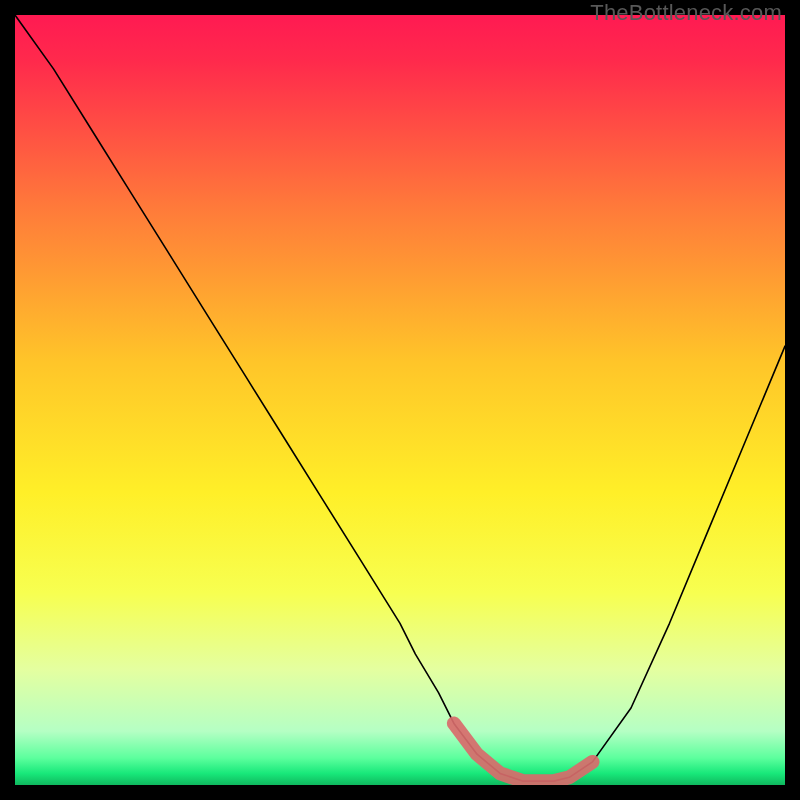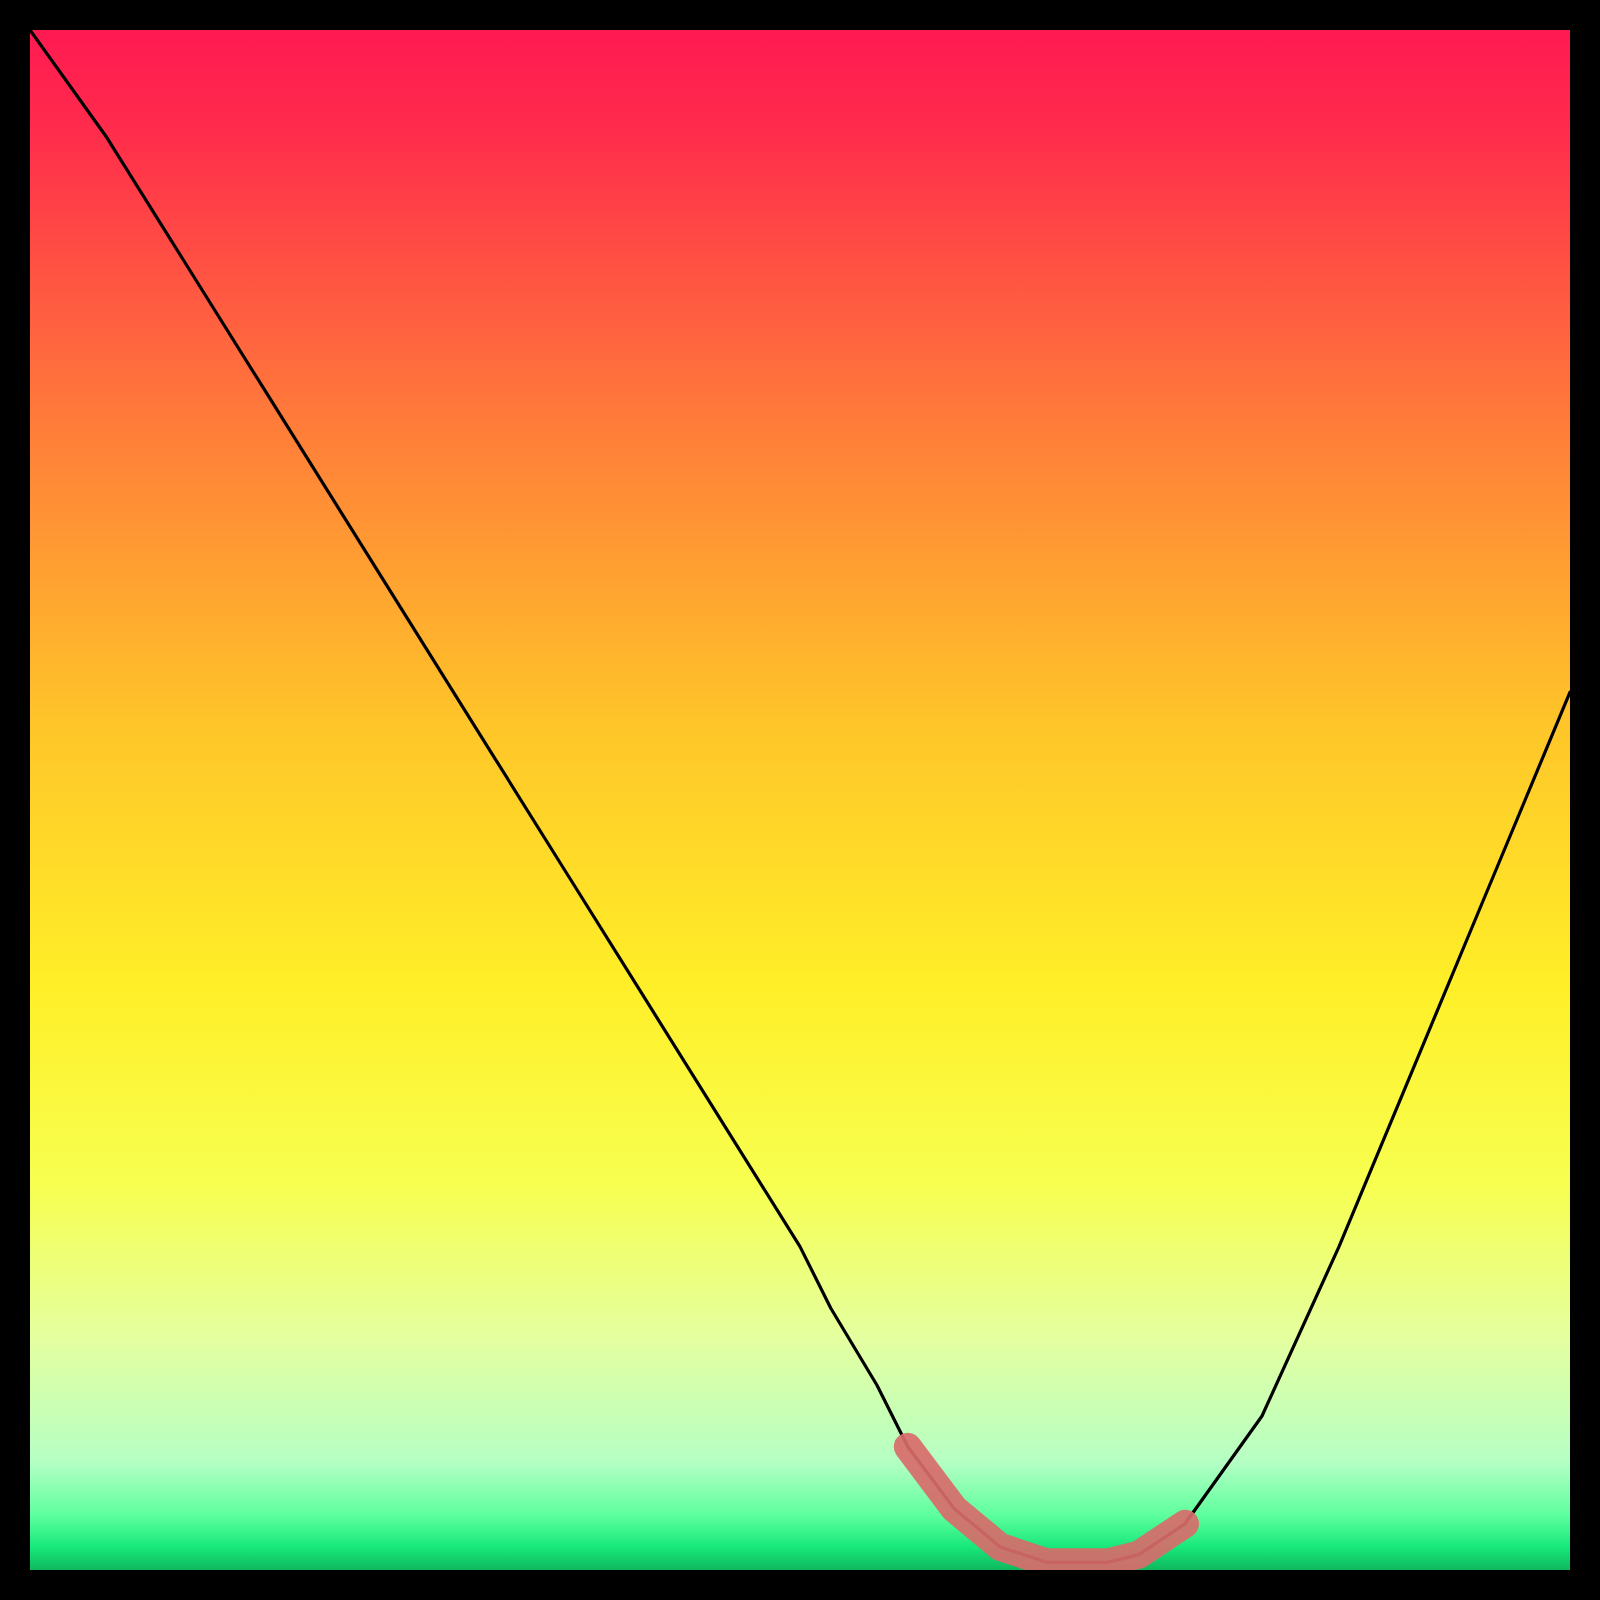--- a/index.html
+++ b/index.html
@@ -48,13 +48,14 @@
             <stop offset="96.5%" stop-color="#5cff9d"></stop>
             <stop offset="98.5%" stop-color="#18e87a"></stop>
             <stop offset="100%" stop-color="#0fb85e"></stop>
           </linearGradient>
       </defs>
       <rect id="bg-rect" x="0" y="0" width="770" height="770" fill="url(#bg-grad)"></rect>
       <path id="curve-main" fill="none" d="M0.00 0.00 L38.50 53.90 L77.00 115.50 L115.50 177.10 L154.00 238.70 L192.50 300.30 L231.00 361.90 L269.50 423.50 L308.00 485.10 L346.50 546.70 L385.00 608.30 L400.40 639.10 L423.50 677.60 L438.90 708.40 L462.00 739.20 L485.10 758.45 L508.20 766.15 L523.60 766.15 L539.00 766.15 L554.40 762.30 L577.50 746.90 L616.00 693.00 L654.50 608.30 L693.00 515.90 L731.50 423.50 L770.00 331.10" stroke="#000000" stroke-width="1.6" stroke-linecap="round" stroke-linejoin="round"></path>
       <path id="curve-highlight" fill="none" d="M438.90 708.40 L462.00 739.20 L485.10 758.45 L508.20 766.15 L523.60 766.15 L539.00 766.15 L554.40 762.30 L577.50 746.90" stroke="#d86b6b" stroke-width="14" stroke-linecap="round" stroke-linejoin="round" opacity="0.92"></path>
     </svg>
   </div>
+  <div class="watermark">TheBottleneck.com</div>
 </div>
 
 </body></html>

